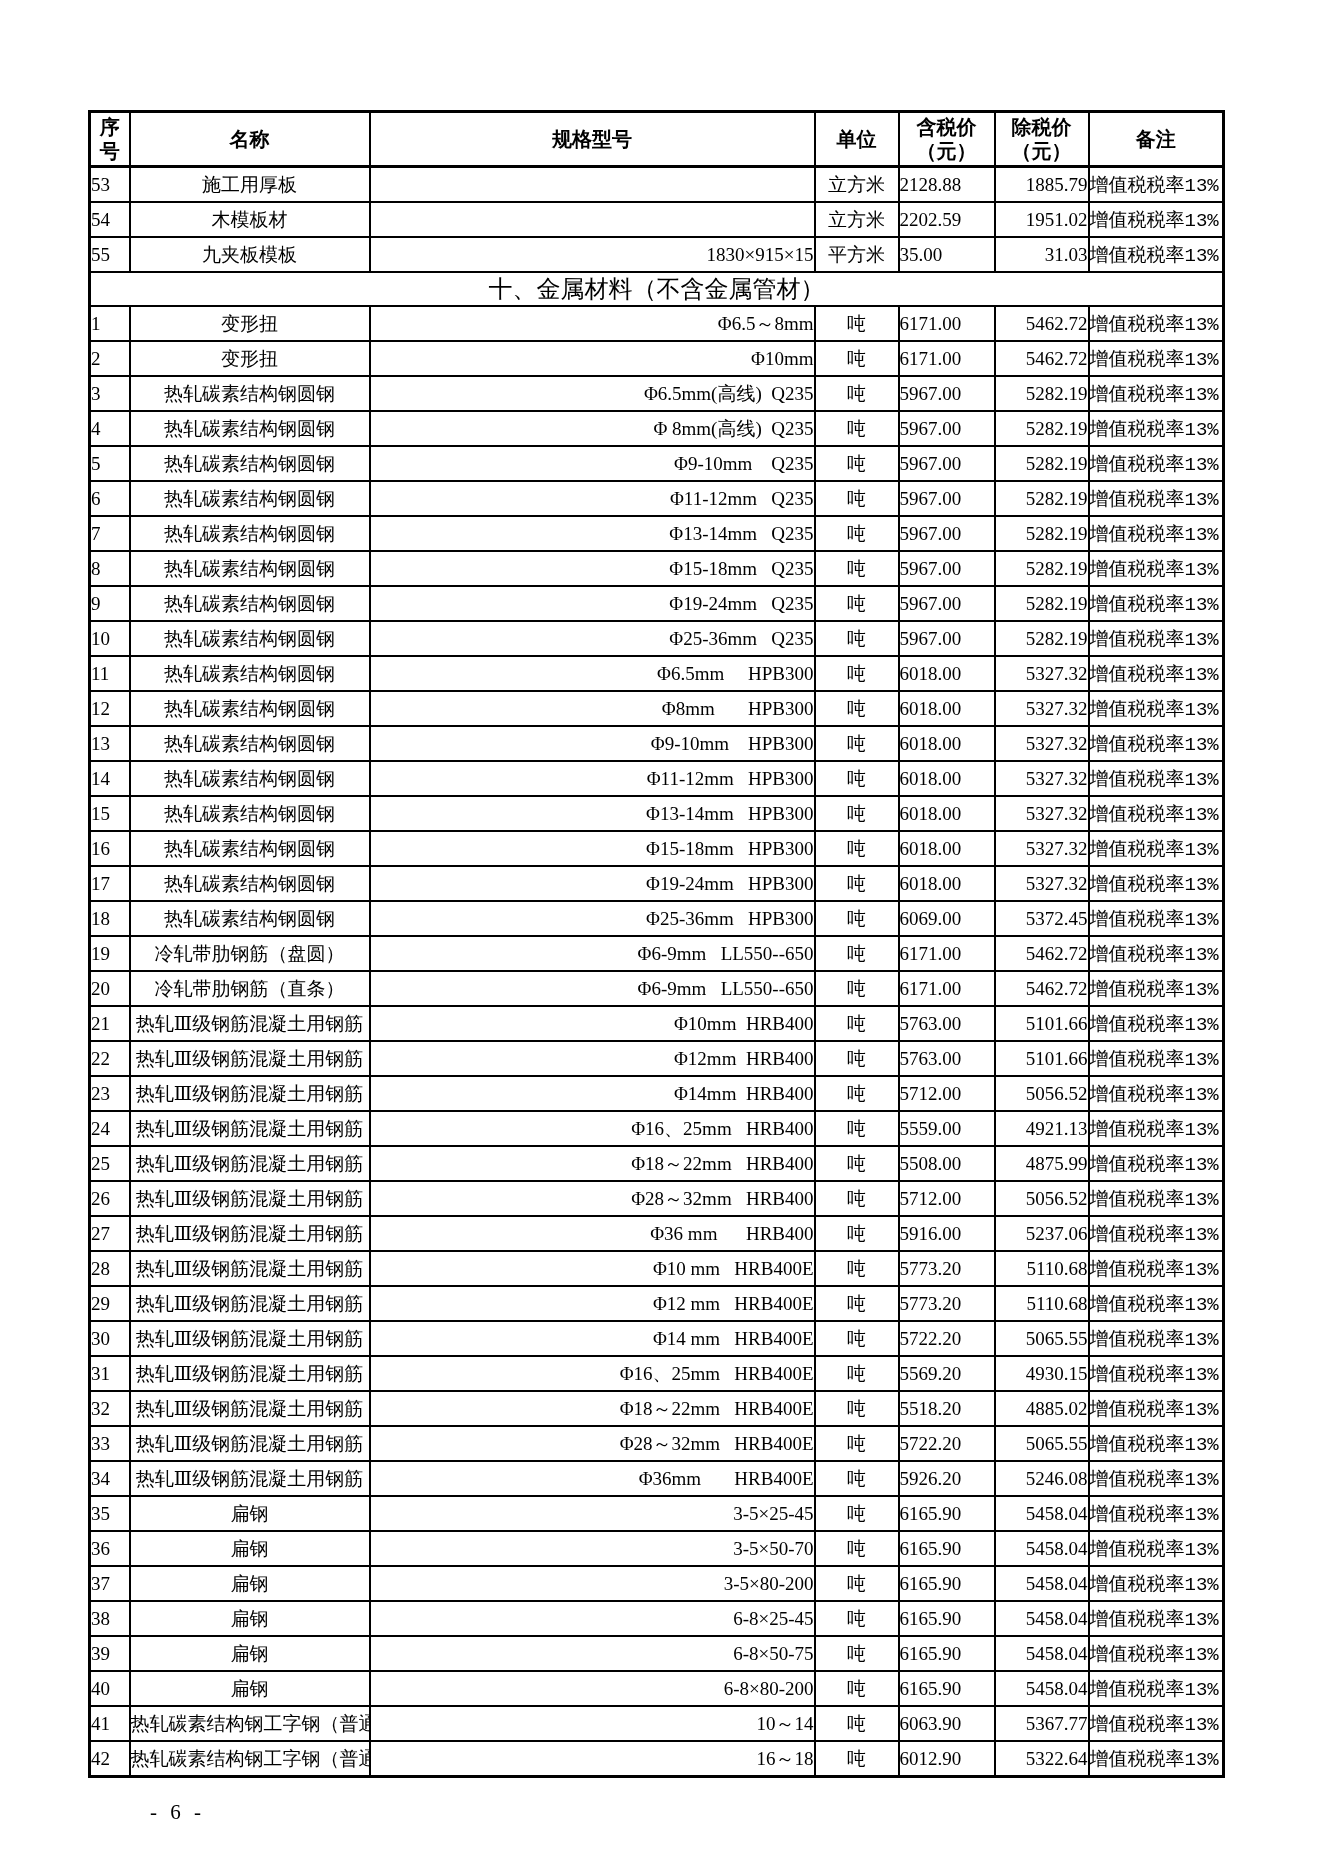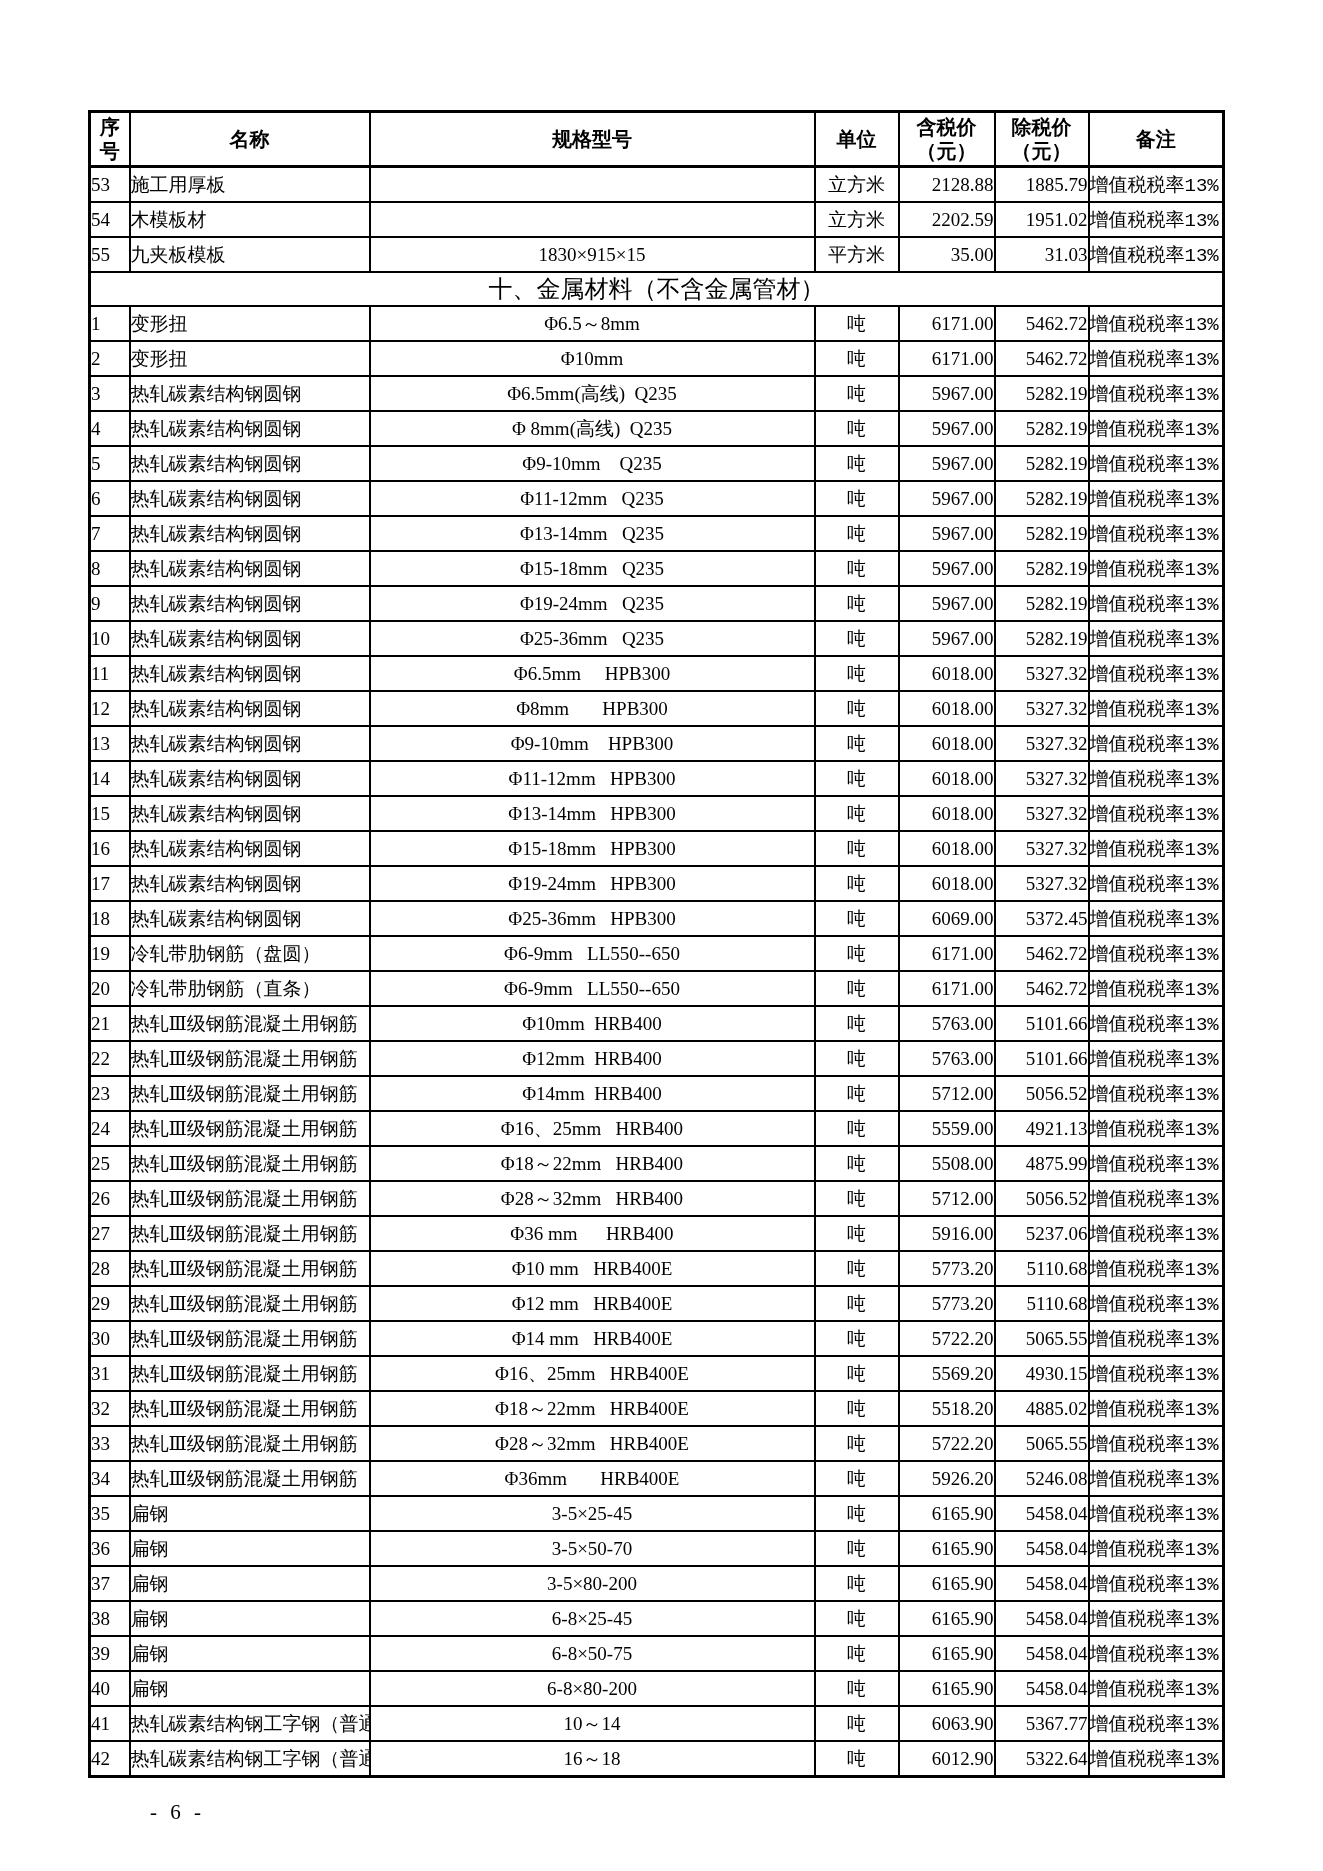--- a/index.html
+++ b/index.html
@@ -33,24 +33,24 @@
     font-weight: bold;
     font-size: 20px;
     text-align: center;
     vertical-align: middle;
     white-space: pre-line;
     line-height: 1.2;
     border-bottom: 3px solid #000;
   }
   tr.data-row td { height: 33px; vertical-align: middle; font-size: 19px; }
   td.col-no   { }
-  td.col-name { text-align: left; padding-left: 6px; white-space: pre; margin-left: 31px; }
-  td.col-spec { text-align: center; padding-left: 6px; white-space: pre; }
+  td.col-name { text-align: center; padding-left: 6px; white-space: pre; margin-left: 31px; }
+  td.col-spec { text-align: right; padding-left: 6px; white-space: pre; }
   td.col-unit { text-align: center; }
-  td.col-price_incl { text-align: right; margin-top: 8px; }
+  td.col-price_incl { text-align: left; margin-top: 8px; }
   td.col-price_excl { text-align: right; }
   td.col-remark { text-align: left; padding-left: 3px; font-size: 15px; white-space: nowrap; font-family: Liberation Mono, monospace; }
   tr.section-row td {
     height: 24px;
     text-align: center;
     vertical-align: middle;
     font-size: 24px;
   }
   .page-footer {
     position: absolute;

